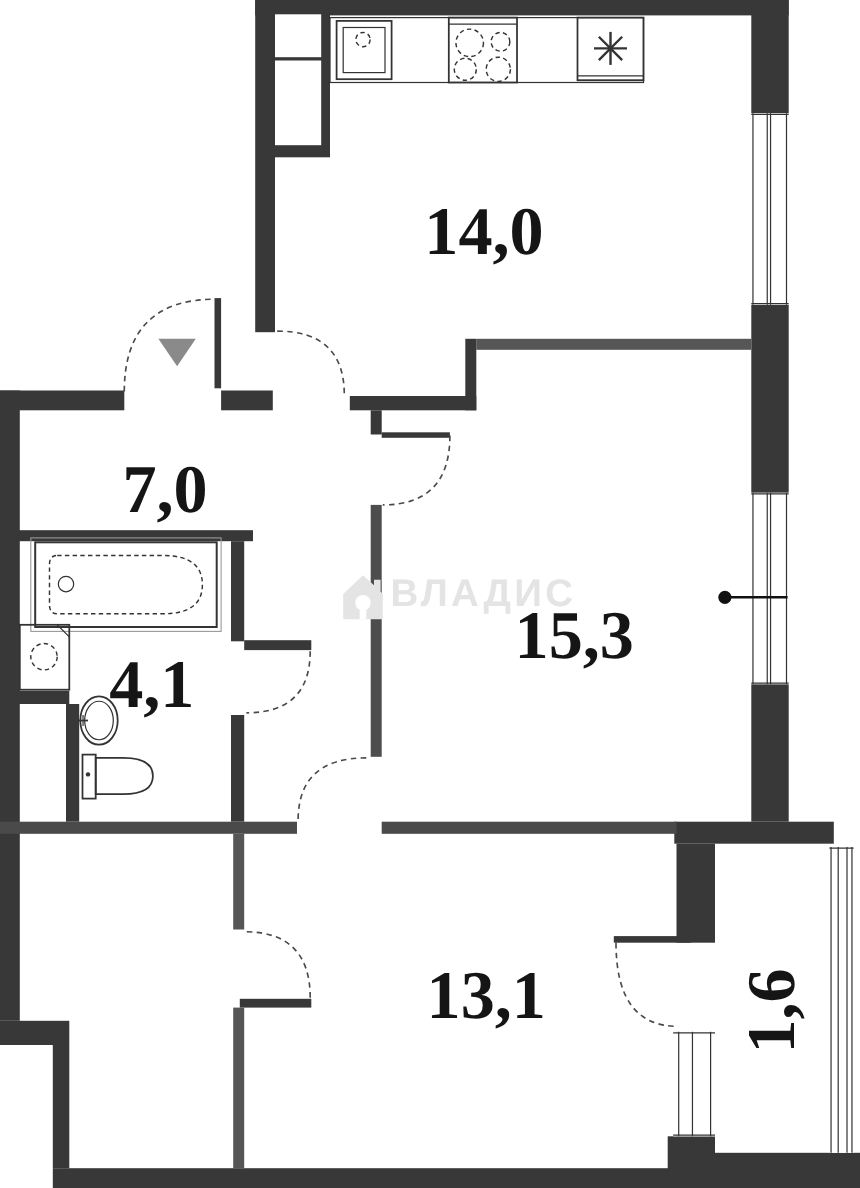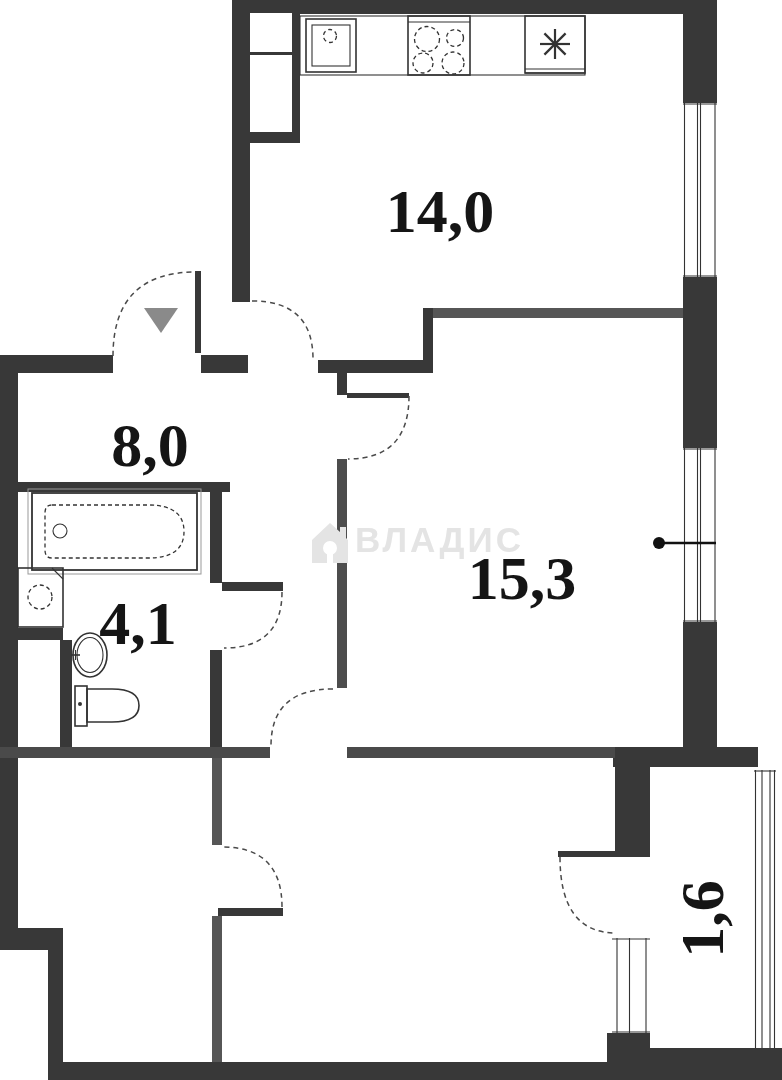--- a/index.html
+++ b/index.html
@@ -196,23 +196,24 @@
     <svg width="40" height="44" viewBox="0 0 40 44">
       <path d="M 2 20 L 20 3 L 30 12 L 30 7 L 36 7 L 36 18 L 38 20 L 38 43 L 2 43 Z" fill="#e4e4e4"></path>
       <circle cx="20" cy="28" r="7" fill="#ffffff"></circle>
       <rect x="17" y="30" width="6" height="13" fill="#ffffff"></rect>
     </svg>
     <span class="wmk-text">ВЛАДИС</span>
   </div>
 
   <div class="rl" style="left:340px;top:180px;width:200px;">14,0</div>
 
-  <div class="rl" style="left:70px;top:414px;width:160px;">8,0</div>
+  <div class="rl" style="left:70px;top:414px;width:160px;">7,0</div>
 
   <div class="rl" style="left:422px;top:547px;width:200px;">15,3</div>
 
   <div class="rl" style="left:58px;top:592px;width:160px;">4,1</div>
 
 
+  <div class="rl" style="left:342px;top:874px;width:200px;">13,1</div>
 
   <div class="rl rl-balcony" style="left:652px;top:888px;width:100px;height:62px;line-height:62px;">1,6</div>
 
 </div>
 
 </body></html>

